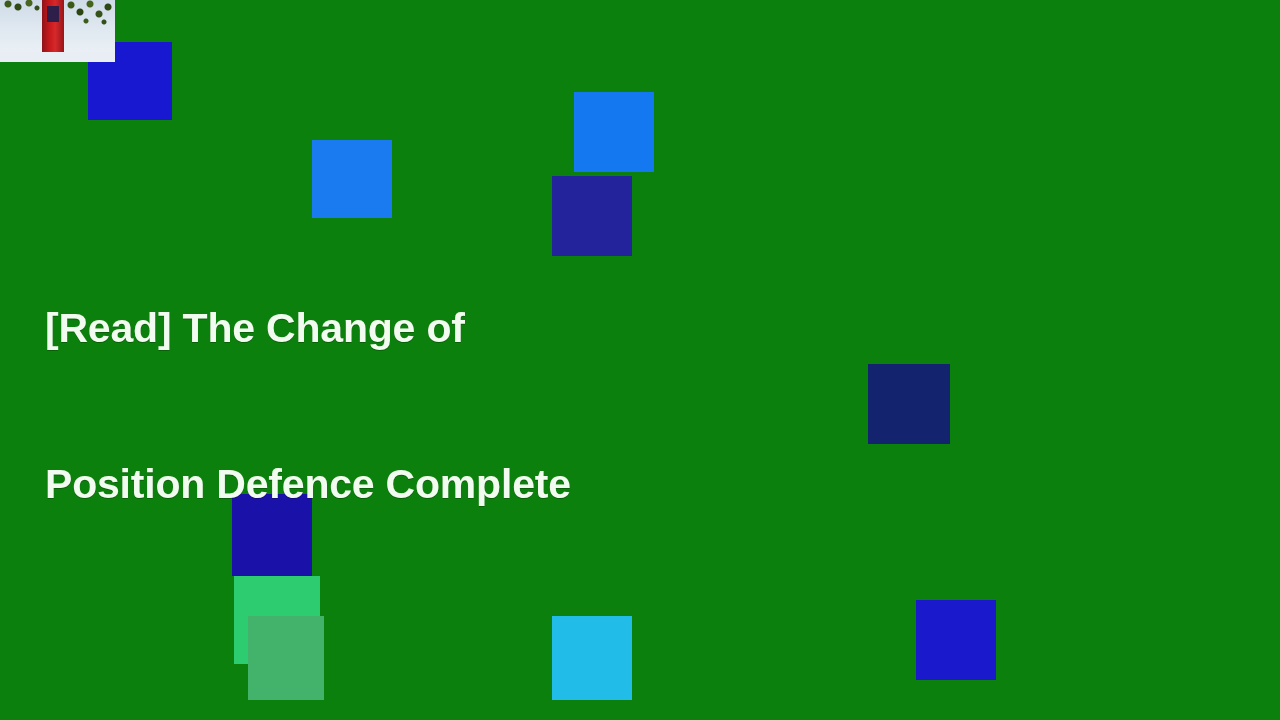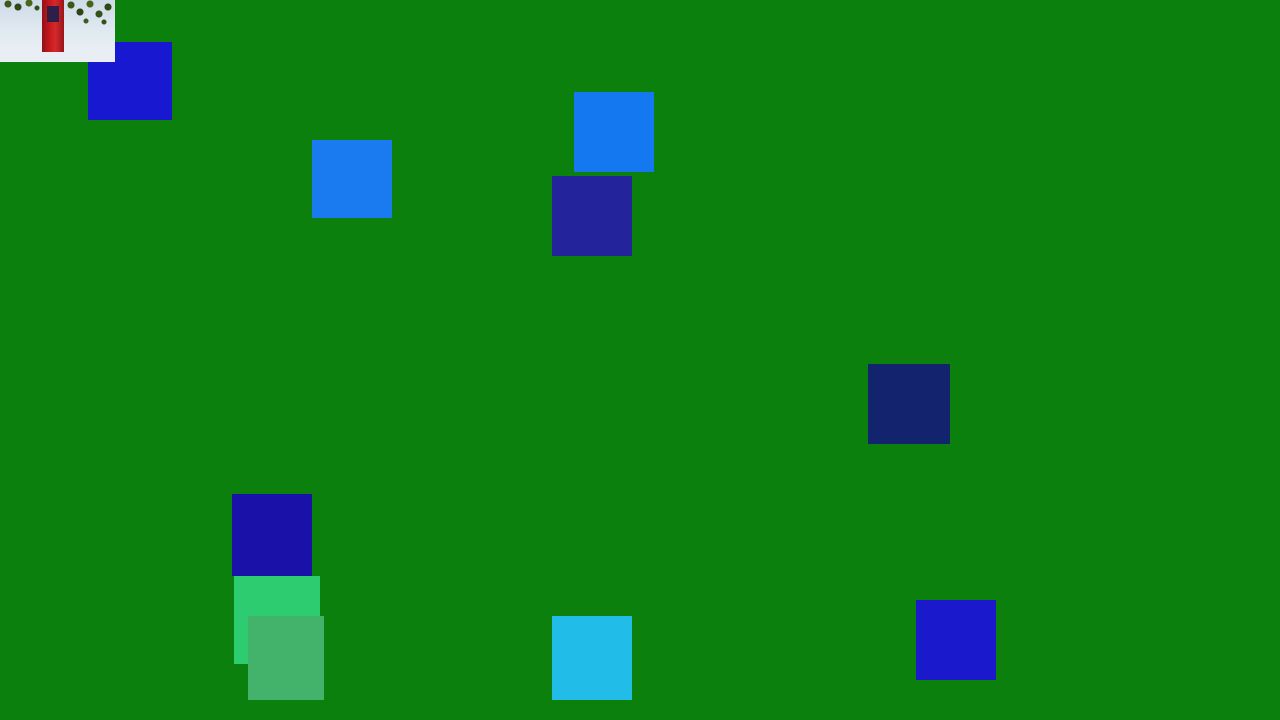--- a/index.html
+++ b/index.html
@@ -126,15 +126,17 @@
   <div id="photo-fragment">
     <div class="photo-sky"></div>
     <div class="photo-foliage-a"></div>
     <div class="photo-foliage-b"></div>
     <div class="photo-red"></div>
     <div class="photo-window"></div>
     <div class="photo-snow"></div>
   </div>
 
   <div id="title-overlay" style="color: rgb(242, 251, 239);">
+    <div>[Read] The Change of</div>
+    <div>Position Defence Complete</div>
   </div>
 
 </div>
 
 </body></html>

